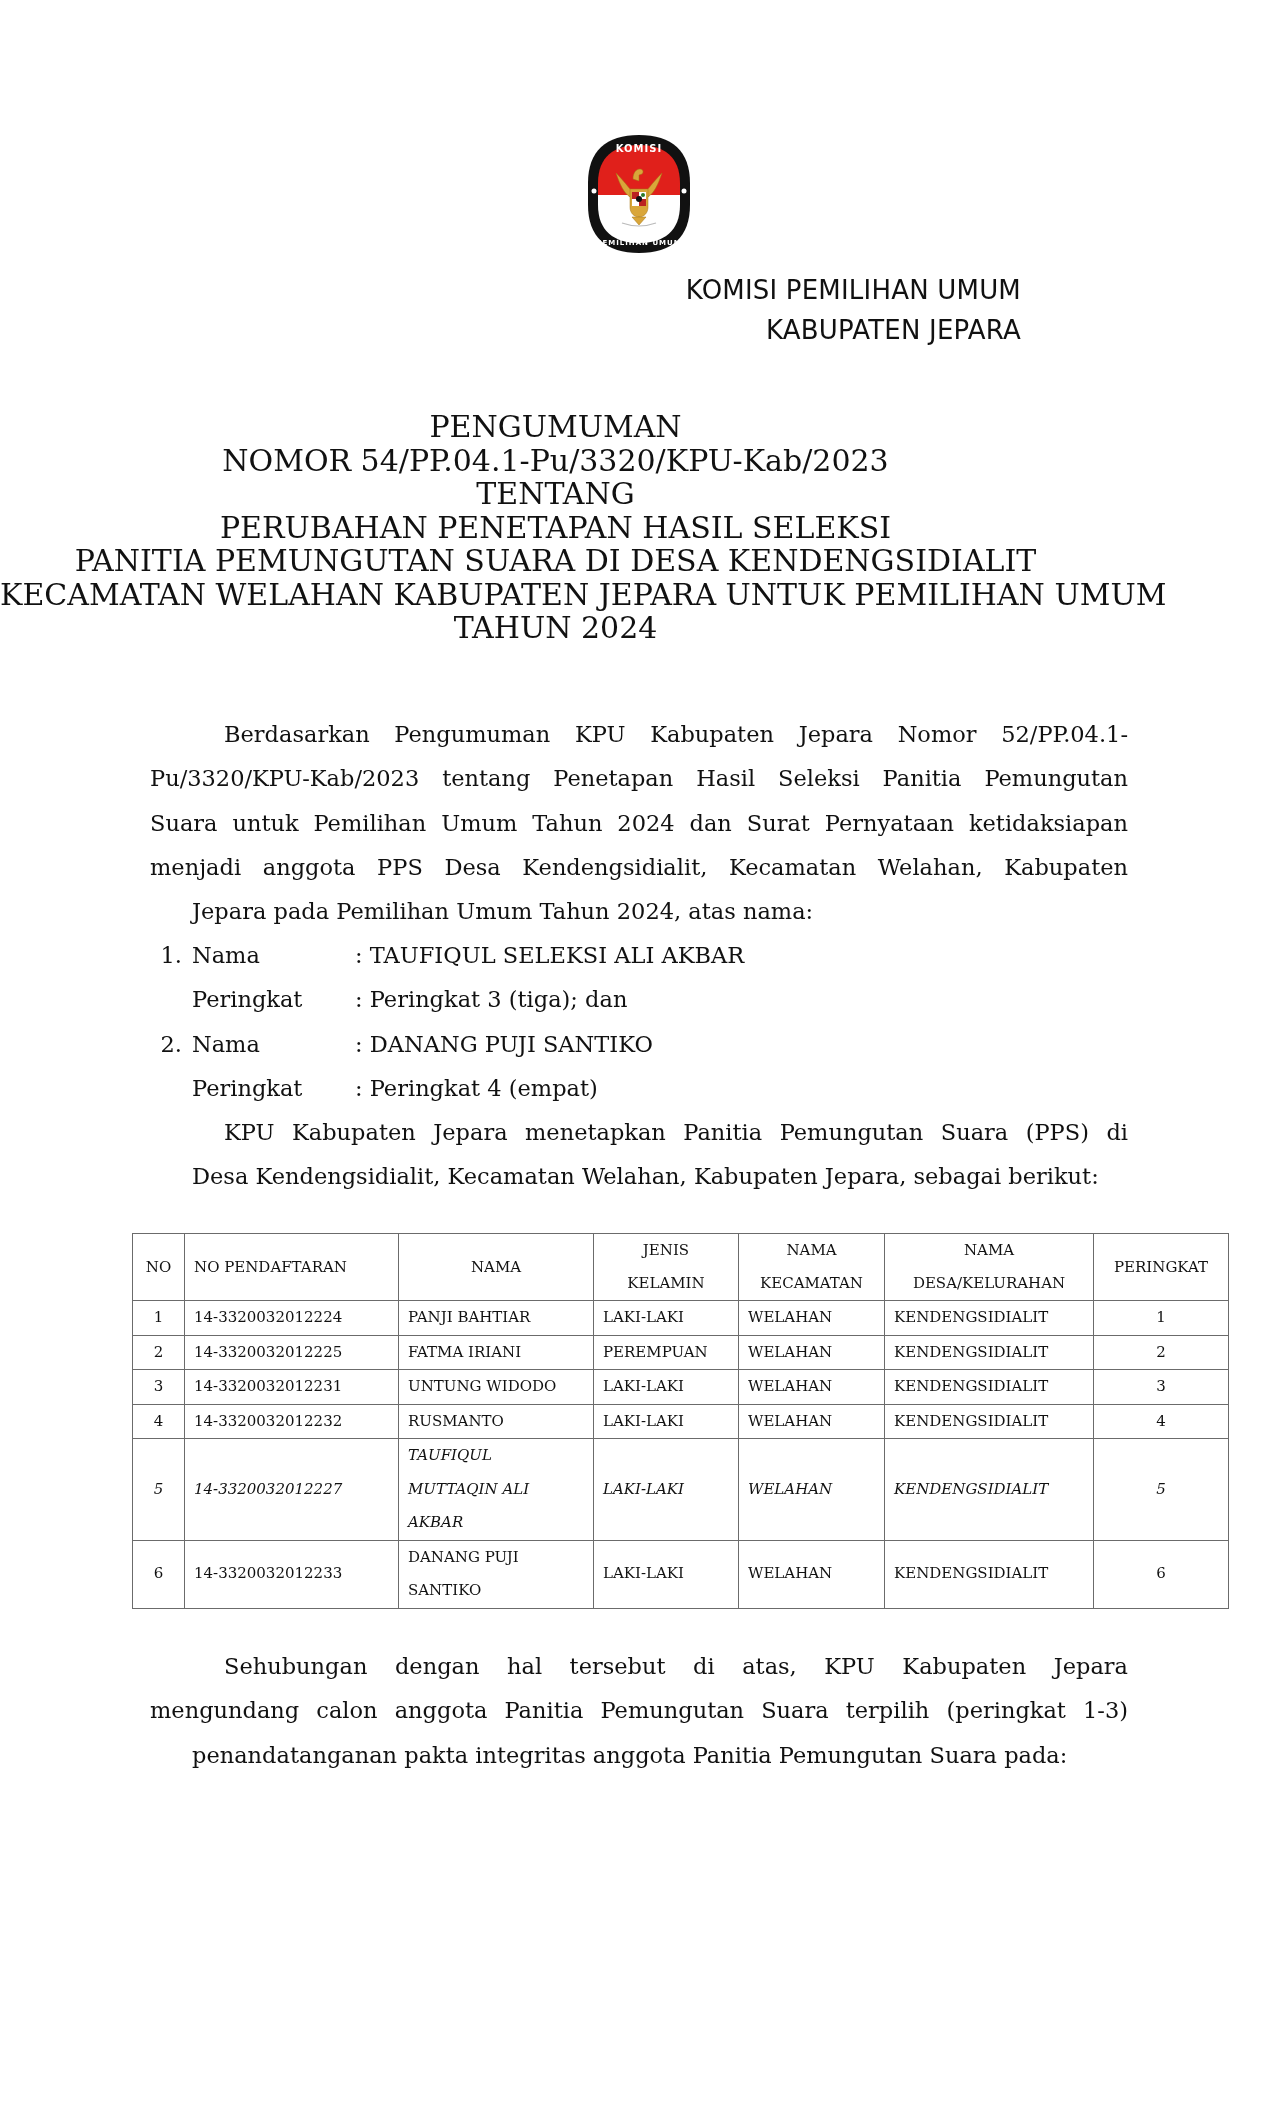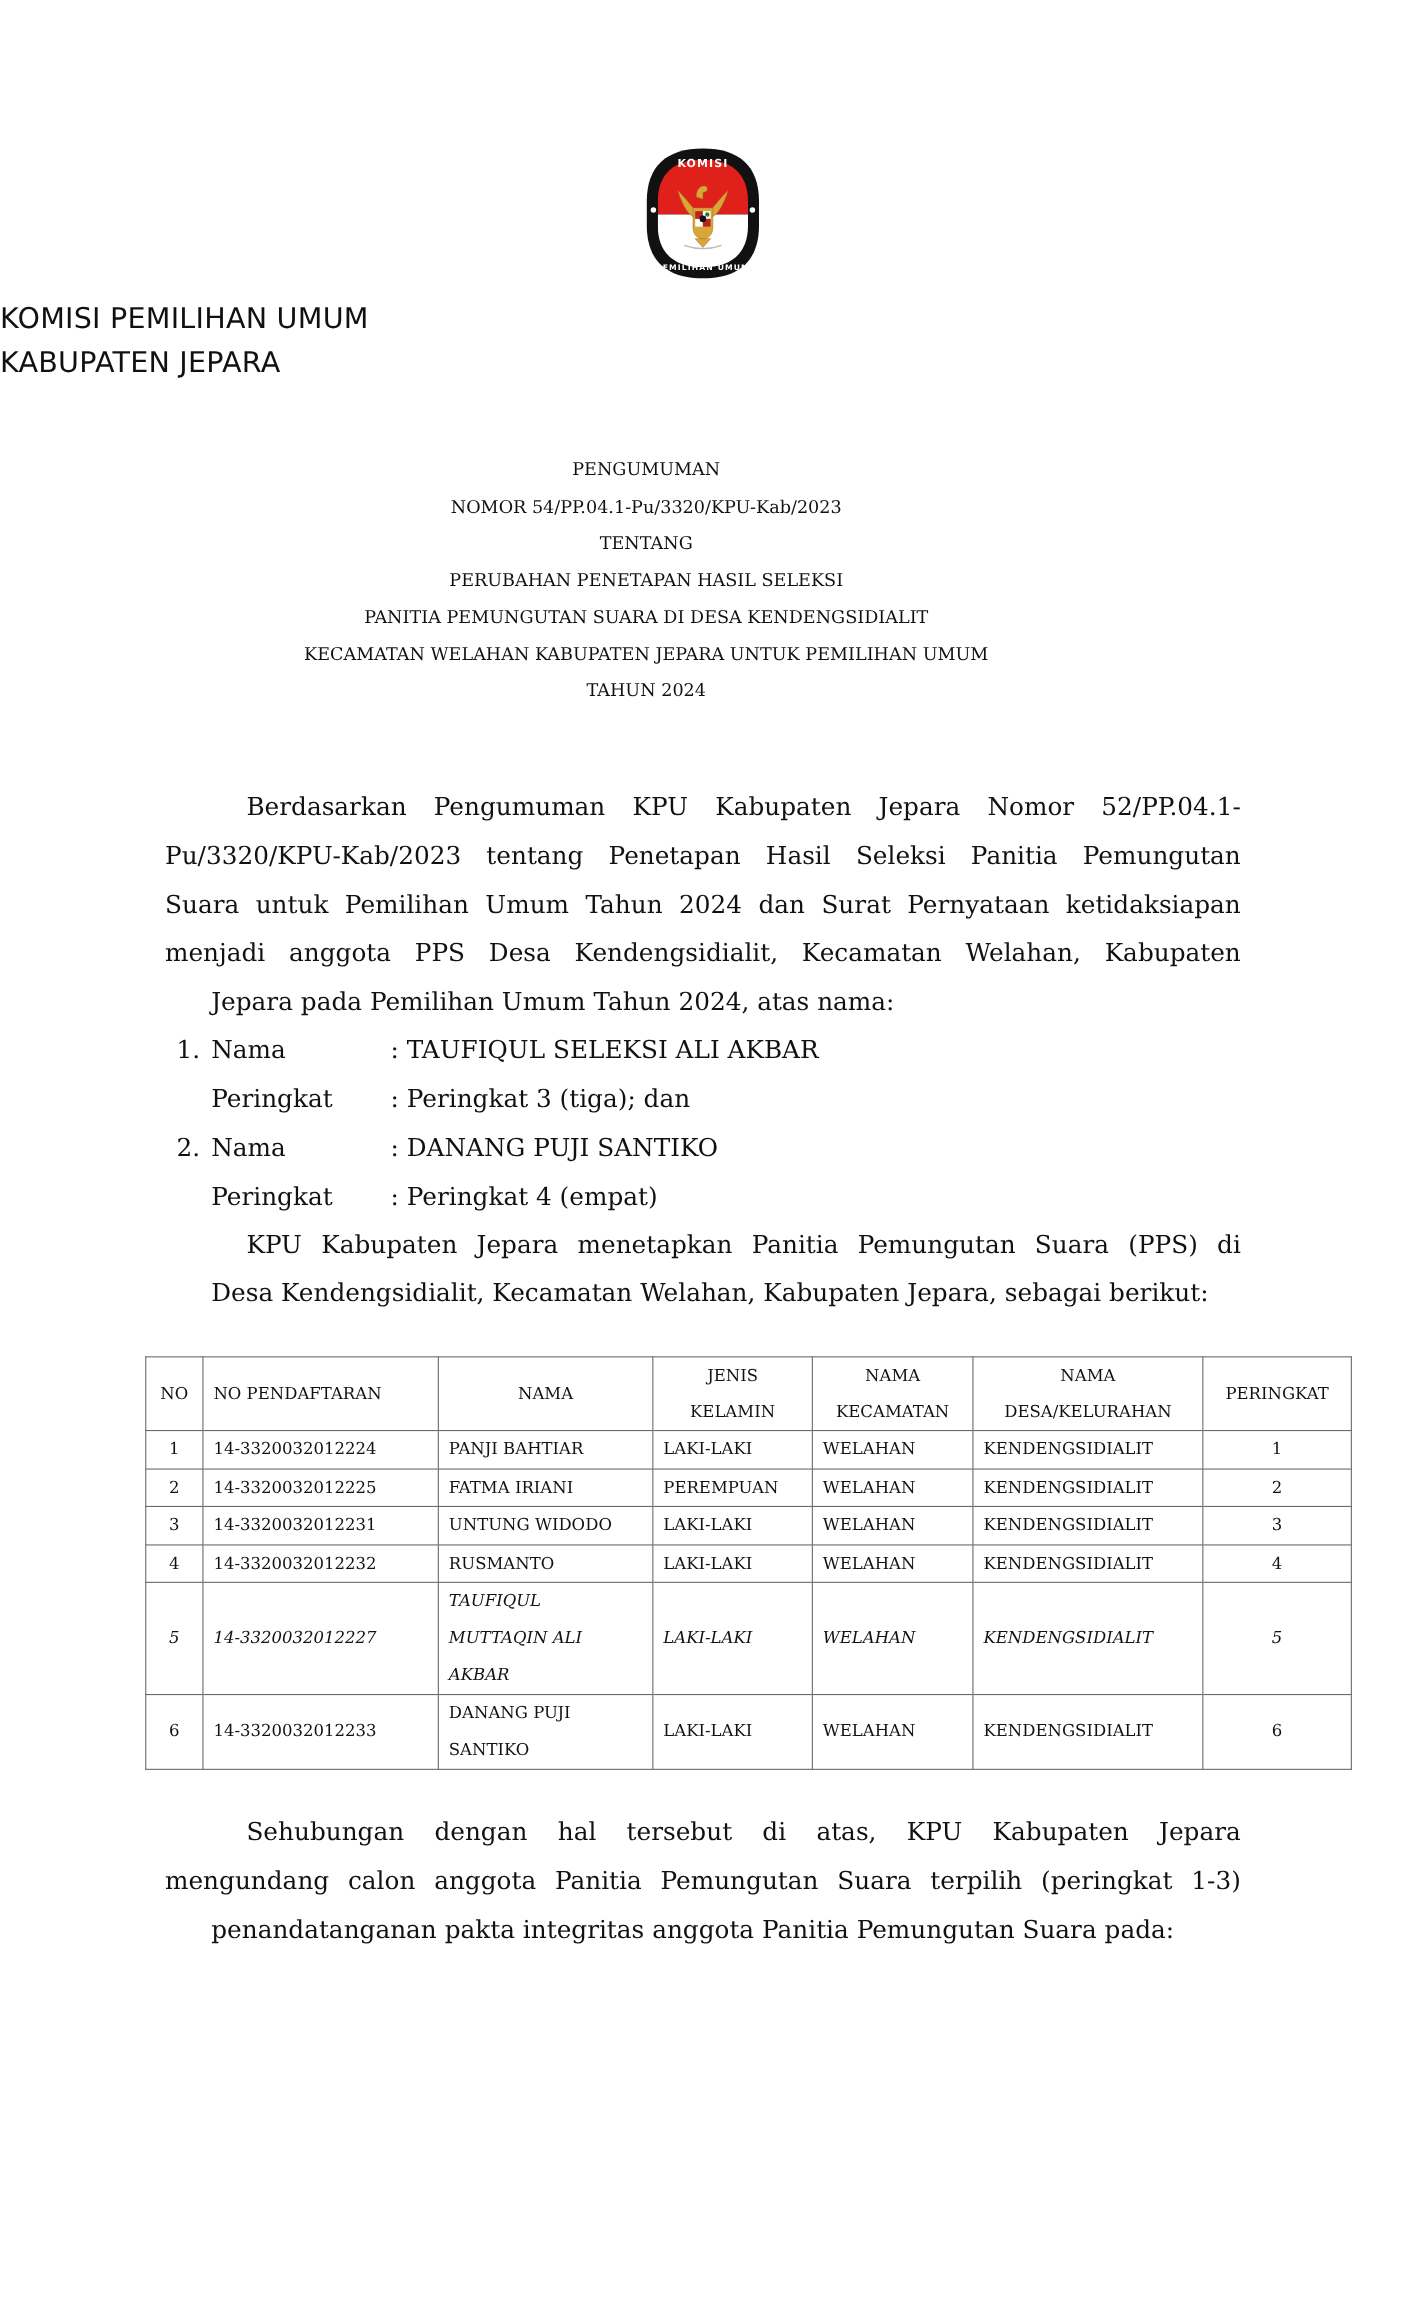--- a/index.html
+++ b/index.html
@@ -2,25 +2,25 @@
 <html><head>
 <meta charset="utf-8">
 <style>
   html, body { margin: 0; padding: 0; background: #ffffff; }
   body { width: 1276px; height: 2101px; position: relative; overflow: hidden; color: #111; }
   .serif { font-family: "DejaVu Serif", "Liberation Serif", serif; }
   .sans { font-family: "DejaVu Sans", "Liberation Sans", sans-serif; }
 
   .logo { position: absolute; left: 586px; top: 133px; width: 106px; height: 122px; }
 
-  .org { position: absolute; left: 0; width: 1021px; text-align: left; font-size: 26px; letter-spacing: 0.2px; }
+  .org { position: absolute; left: 0; width: 1021px; text-align: right; font-size: 26px; letter-spacing: 0.2px; }
   .org1 { top: 275px; }
   .org2 { top: 315px; }
 
-  .head { position: absolute; left: 0; width: 1111px; text-align: center; font-size: 16px; line-height: 33.5px; top: 410px; margin-left: 32px; }
+  .head { position: absolute; left: 0; width: 1111px; text-align: center; font-size: 30px; line-height: 33.5px; top: 410px; }
   .head div { white-space: nowrap; }
 
   .para { position: absolute; left: 150px; width: 978px; font-size: 22.5px; line-height: 44.3px; text-align: justify; text-align-last: left; }
   .para .line { display: block; text-align: justify; text-align-last: justify; white-space: nowrap; }
   .para .line.last { text-align-last: left; margin-left: 42px; }
   .indent { padding-left: 74px; }
 
   .p1 { top: 712px; }
 
   .list { position: absolute; left: 150px; top: 933px; font-size: 22.5px; line-height: 44.3px; }

